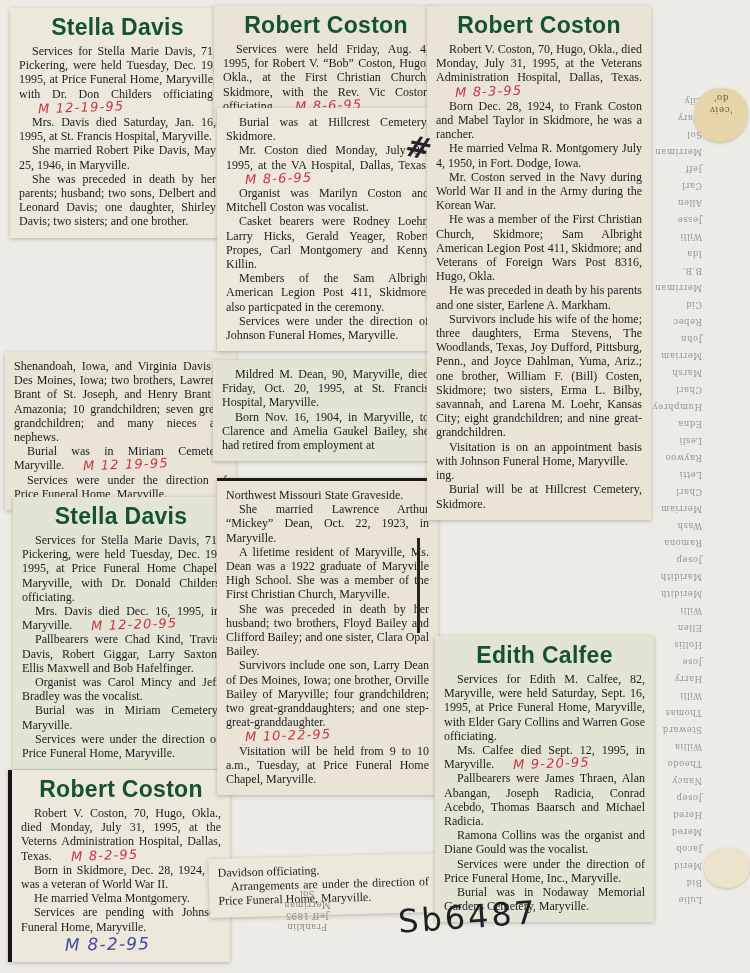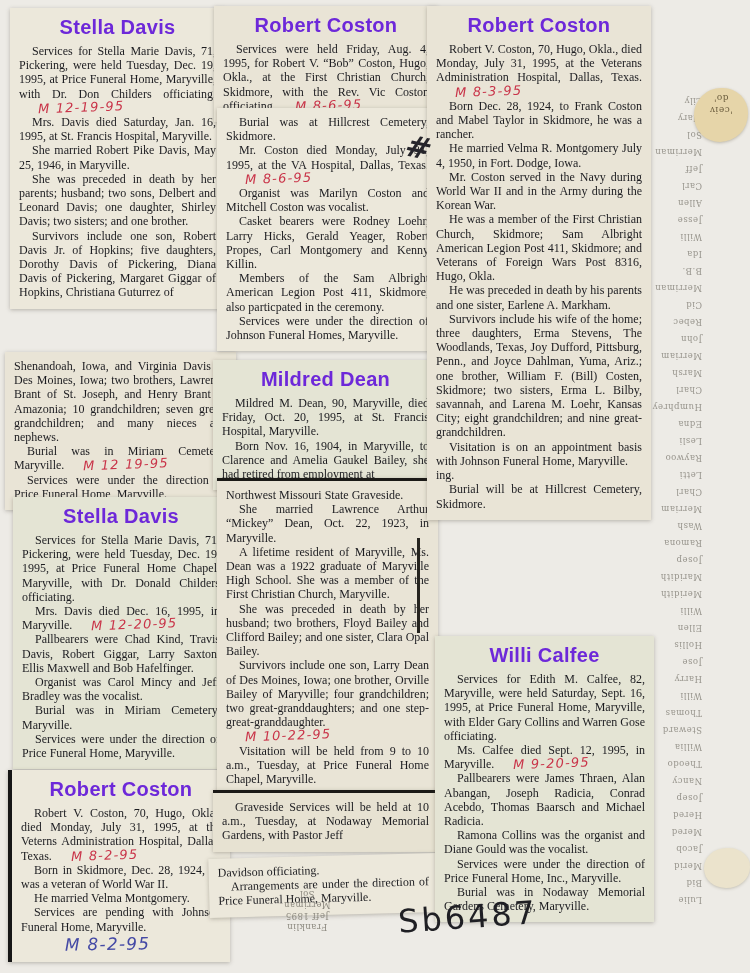--- a/index.html
+++ b/index.html
@@ -5,21 +5,21 @@
   html,body{margin:0;padding:0;background:#b9b6b0;}
   #canvas{position:relative;width:750px;height:973px;margin:0 auto;background:#edebe6;overflow:hidden;
           font-family:"Liberation Serif", serif;color:#1c1c20;}
   .clip{position:absolute;padding:7px 9px 9px 9px;box-shadow:0 1px 4px rgba(80,75,60,.35);
         font-size:12px;line-height:14.2px;text-align:justify;}
   .tone-a{background:#e9e4d6;}
   .tone-b{background:#e4e4d4;}
   .tone-c{background:#ece8db;}
   .tone-d{background:#e7e2d2;}
   .head{margin:0 0 5px 0;font-family:"Liberation Sans", sans-serif;font-weight:bold;
-        font-size:20px;line-height:24px;text-align:center;letter-spacing:.3px;color:#6d28d9;}
+        font-size:23px;line-height:24px;text-align:center;letter-spacing:.3px;color:#14532d;}
   .bp{margin:0;text-indent:13px;}
   .ni{text-indent:0;}
   .hw{display:inline-block;font-family:"DejaVu Sans", sans-serif;font-style:italic;
       letter-spacing:1.2px;transform:rotate(-2deg);margin-left:6px;white-space:nowrap;}
   .red{color:#c93449;font-size:13px;}
   .blue{color:#4449a5;}
   .big{font-size:17px;margin:3px 0 0 44px;transform:rotate(-1deg);}
   .rule-top{border-top:3px solid #1b1a17;}
   .edge-strip{position:absolute;left:630px;top:92px;width:72px;}
   .text-line{font-family:"DejaVu Serif", serif;font-size:8.5px;line-height:17px;
@@ -42,21 +42,20 @@
 <body>
 
 <div id="canvas">
 
   <article class="clip tone-c" style="left:10px;top:8px;width:197px">
     <h2 class="head">Stella Davis</h2>
     <p class="bp"><span>Services for Stella Marie Davis, 71, Pickering, were held Tuesday, Dec. 19, 1995, at Price Funeral Home, Maryville, with Dr. Don Childers officiating.</span><span class="hw red">M 12-19-95</span></p>
     <p class="bp">Mrs. Davis died Saturday, Jan. 16, 1995, at St. Francis Hospital, Maryville.</p>
     <p class="bp">She married Robert Pike Davis, May 25, 1946, in Maryville.</p>
     <p class="bp">She was preceded in death by her parents; husband; two sons, Delbert and Leonard Davis; one daughter, Shirley Davis; two sisters; and one brother.</p>
-    <p class="bp">Survivors include one son, Robert Davis Jr. of Hopkins; five daughters, Dorothy Davis of Pickering, Diana Davis of Pickering, Margaret Giggar of Hopkins, Christiana Guturrez of</p>
   </article>
 
   <article class="clip tone-a" style="left:5px;top:352px;width:213px">
     <p class="bp ni">Shenandoah, Iowa, and Virginia Davis of Des Moines, Iowa; two brothers, Lawrence Brant of St. Joseph, and Henry Brant of Amazonia; 10 grandchildren; seven great-grandchildren; and many nieces and nephews.</p>
     <p class="bp"><span>Burial was in Miriam Cemetery, Maryville.</span><span class="hw red">M 12 19-95</span></p>
     <p class="bp">Services were under the direction of Price Funeral Home, Maryville.</p>
   </article>
 
   <article class="clip tone-b" style="left:13px;top:497px;width:198px">
     <h2 class="head">Stella Davis</h2>
@@ -85,37 +84,33 @@
   <article class="clip tone-c" style="left:217px;top:108px;width:203px">
     <p class="bp">Burial was at Hillcrest Cemetery, Skidmore.</p>
     <p class="bp"><span>Mr. Coston died Monday, July 31, 1995, at the VA Hospital, Dallas, Texas.</span><span class="hw red">M 8-6-95</span></p>
     <p class="bp">Organist was Marilyn Coston and Mitchell Coston was vocalist.</p>
     <p class="bp">Casket bearers were Rodney Loehr, Larry Hicks, Gerald Yeager, Robert Propes, Carl Montgomery and Kenny Killin.</p>
     <p class="bp">Members of the Sam Albright American Legion Post 411, Skidmore, also particpated in the ceremony.</p>
     <p class="bp">Services were under the direction of Johnson Funeral Homes, Maryville.</p>
   </article>
 
   <article class="clip tone-b" style="left:213px;top:360px;width:207px">
-    <h2 class="head">Mildred Dean</h2>
     <p class="bp">Mildred M. Dean, 90, Maryville, died Friday, Oct. 20, 1995, at St. Francis Hospital, Maryville.</p>
     <p class="bp">Born Nov. 16, 1904, in Maryville, to Clarence and Amelia Gaukel Bailey, she had retired from employment at</p>
   </article>
 
   <article class="clip tone-a rule-top" style="left:217px;top:478px;width:203px">
     <p class="bp ni">Northwest Missouri State Graveside.</p>
     <p class="bp">She married Lawrence Arthur “Mickey” Dean, Oct. 22, 1923, in Maryville.</p>
     <p class="bp">A lifetime resident of Maryville, Ms. Dean was a 1922 graduate of Maryville High School. She was a member of the First Christian Church, Maryville.</p>
     <p class="bp">She was preceded in death by her husband; two brothers, Floyd Bailey and Clifford Bailey; and one sister, Clara Opal Bailey.</p>
     <p class="bp"><span>Survivors include one son, Larry Dean of Des Moines, Iowa; one brother, Orville Bailey of Maryville; four grandchildren; two great-granddaughters; and one step-great-granddaughter.</span><span class="hw red">M 10-22-95</span></p>
     <p class="bp">Visitation will be held from 9 to 10 a.m., Tuesday, at Price Funeral Home Chapel, Maryville.</p>
   </article>
 
-  <article class="clip tone-d rule-top" style="left:213px;top:790px;width:207px">
-    <p class="bp">Graveside Services will be held at 10 a.m., Tuesday, at Nodaway Memorial Gardens, with Pastor Jeff</p>
-  </article>
 
   <article class="clip tone-c" style="left:209px;top:856px;width:211px;transform:rotate(-1.5deg)">
     <p class="bp ni">Davidson officiating.</p>
     <p class="bp">Arrangements are under the direction of Price Funeral Home, Maryville.</p>
   </article>
 
   <article class="clip tone-a" style="left:427px;top:6px;width:206px">
     <h2 class="head">Robert Coston</h2>
     <p class="bp"><span>Robert V. Coston, 70, Hugo, Okla., died Monday, July 31, 1995, at the Veterans Administration Hospital, Dallas, Texas.</span><span class="hw red">M 8-3-95</span></p>
     <p class="bp">Born Dec. 28, 1924, to Frank Coston and Mabel Taylor in Skidmore, he was a rancher.</p>
@@ -123,21 +118,21 @@
     <p class="bp">Mr. Coston served in the Navy during World War II and in the Army during the Korean War.</p>
     <p class="bp">He was a member of the First Christian Church, Skidmore; Sam Albright American Legion Post 411, Skidmore; and Veterans of Foreign Wars Post 8316, Hugo, Okla.</p>
     <p class="bp">He was preceded in death by his parents and one sister, Earlene A. Markham.</p>
     <p class="bp">Survivors include his wife of the home; three daughters, Erma Stevens, The Woodlands, Texas, Joy Dufford, Pittsburg, Penn., and Joyce Dahlman, Yuma, Ariz.; one brother, William F. (Bill) Costen, Skidmore; two sisters, Erma L. Bilby, savannah, and Larena M. Loehr, Kansas City; eight grandchildren; and nine great-grandchildren.</p>
     <p class="bp">Visitation is on an appointment basis with Johnson Funeral Home, Maryville.</p>
     <p class="bp ni">ing.</p>
     <p class="bp">Burial will be at Hillcrest Cemetery, Skidmore.</p>
   </article>
 
   <article class="clip tone-b" style="left:435px;top:636px;width:201px">
-    <h2 class="head">Willi Calfee</h2>
+    <h2 class="head">Edith Calfee</h2>
     <p class="bp">Services for Edith M. Calfee, 82, Maryville, were held Saturday, Sept. 16, 1995, at Price Funeral Home, Maryville, with Elder Gary Collins and Warren Gose officiating.</p>
     <p class="bp"><span>Ms. Calfee died Sept. 12, 1995, in Maryville.</span><span class="hw red">M 9-20-95</span></p>
     <p class="bp">Pallbearers were James Thraen, Alan Abangan, Joseph Radicia, Conrad Acebdo, Thomas Baarsch and Michael Radicia.</p>
     <p class="bp">Ramona Collins was the organist and Diane Gould was the vocalist.</p>
     <p class="bp">Services were under the direction of Price Funeral Home, Inc., Maryville.</p>
     <p class="bp">Burial was in Nodaway Memorial Gardens Cemetery, Maryville.</p>
   </article>
 
   <div class="edge-strip">
       <div class="text-line">Lily</div>

